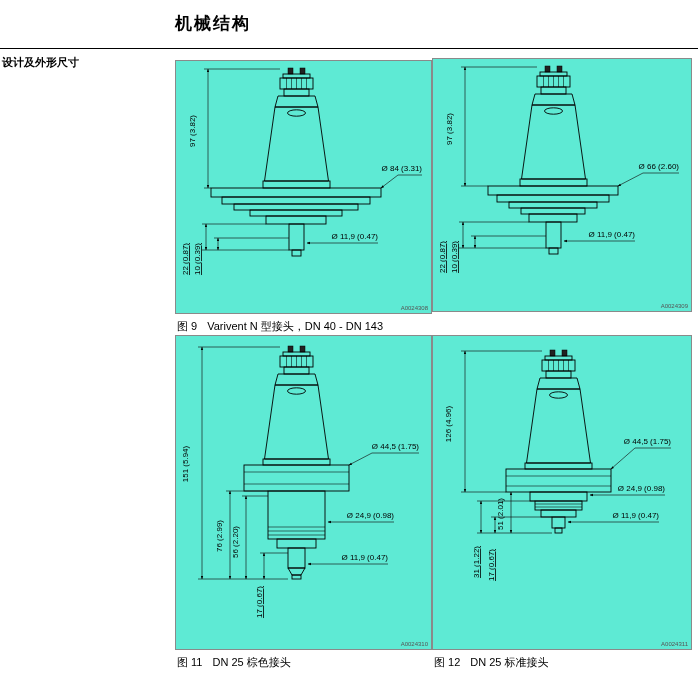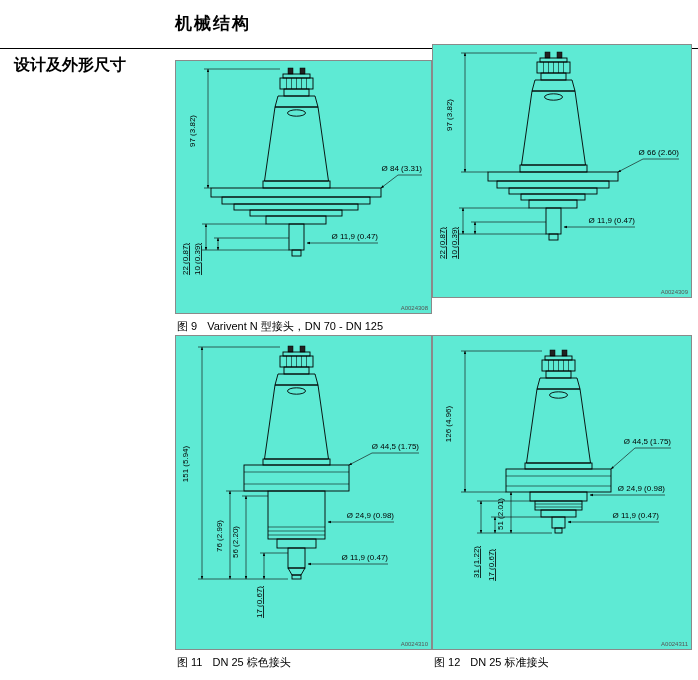--- a/index.html
+++ b/index.html
@@ -1,23 +1,23 @@
 <!DOCTYPE html>
 <html><head>
 <meta charset="utf-8">
 <style>
   html,body{margin:0;padding:0;background:#fff;}
   body{font-family:"Liberation Sans","DejaVu Sans",sans-serif;color:#000;}
   #page{position:relative;width:698px;height:680px;background:#fff;overflow:hidden;}
   .page-title{position:absolute;left:175px;top:12px;font-size:17px;font-weight:bold;letter-spacing:2px;}
   .rule{position:absolute;left:0;top:48px;width:698px;border-top:1.5px solid #000;}
-  .side-label{position:absolute;left:14px;top:55px;font-size:16px;font-weight:bold;}
+  .side-label{position:absolute;left:2px;top:55px;font-size:11px;font-weight:bold;}
   .frame{position:absolute;border:1px solid #8a8a8a;background:#5eead4;}
   #f9{left:175px;top:60px;width:255px;height:252px;}
-  #f10{left:432px;top:44px;width:258px;height:252px;}
+  #f10{left:432px;top:58px;width:258px;height:252px;}
   #f11{left:175px;top:335px;width:255px;height:313px;}
   #f12{left:432px;top:335px;width:258px;height:313px;}
   .code{position:absolute;right:3px;bottom:2px;font-size:6px;color:#555;}
   .caption{position:absolute;font-size:11px;white-space:nowrap;}
   .caption .lbl{margin-right:10px;}
   #c9{left:177px;top:319px;} #c10{left:434px;top:319px;}
   #c11{left:177px;top:655px;} #c12{left:434px;top:655px;}
   svg{display:block;}
   svg text{font-family:"Liberation Sans","DejaVu Sans",sans-serif;font-size:8px;fill:#000;}
   .outline{fill:none;stroke:#000;stroke-width:.9;}
@@ -82,21 +82,21 @@
         <text x="19" y="70" text-anchor="middle" transform="rotate(-90 19 70)">97 (3.82)</text>
         <text x="246" y="110" text-anchor="end">Ø 84 (3.31)</text>
         <text x="202" y="178" text-anchor="end">Ø 11,9 (0.47)</text>
         <text class="u" x="12" y="198" text-anchor="middle" transform="rotate(-90 12 198)">22 (0.87)</text>
         <text class="u" x="24" y="198" text-anchor="middle" transform="rotate(-90 24 198)">10 (0.39)</text>
       </g>
     </svg>
     <span class="code">A0024308</span>
   </div>
   <div class="caption" id="c9">
-    <span class="lbl">图 9</span><span>Varivent N 型接头，DN 70 - DN 125</span>
+    <span class="lbl">图 9</span><span>Varivent N 型接头，DN 40 - DN 143</span>
   </div>
 
   <div class="frame" id="f10">
     <svg width="256" height="250" viewBox="0 0 256 250">
       <defs>
           <marker id="m10" viewBox="0 0 10 10" refX="9" refY="5" markerWidth="7" markerHeight="5" orient="auto-start-reverse">
             <path d="M0,1.5 L10,5 L0,8.5 z"></path>
           </marker>
         </defs>
       <g>

